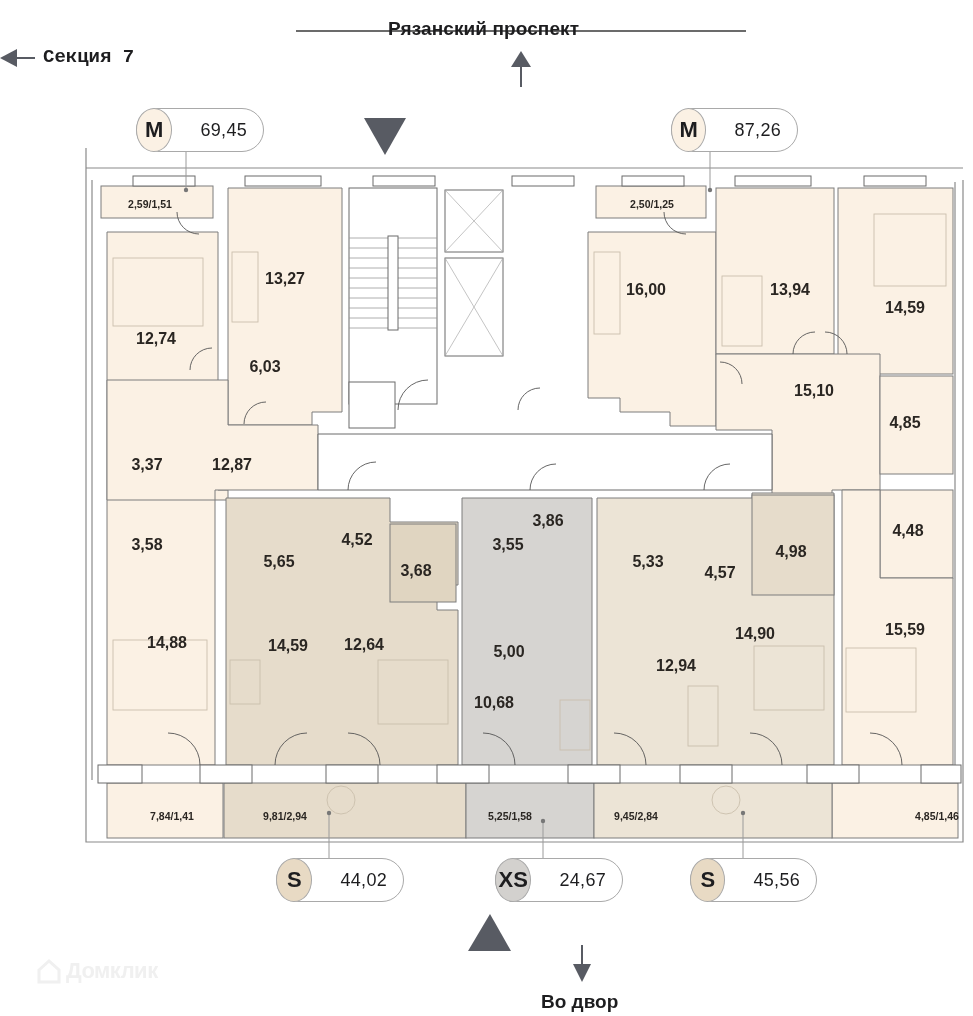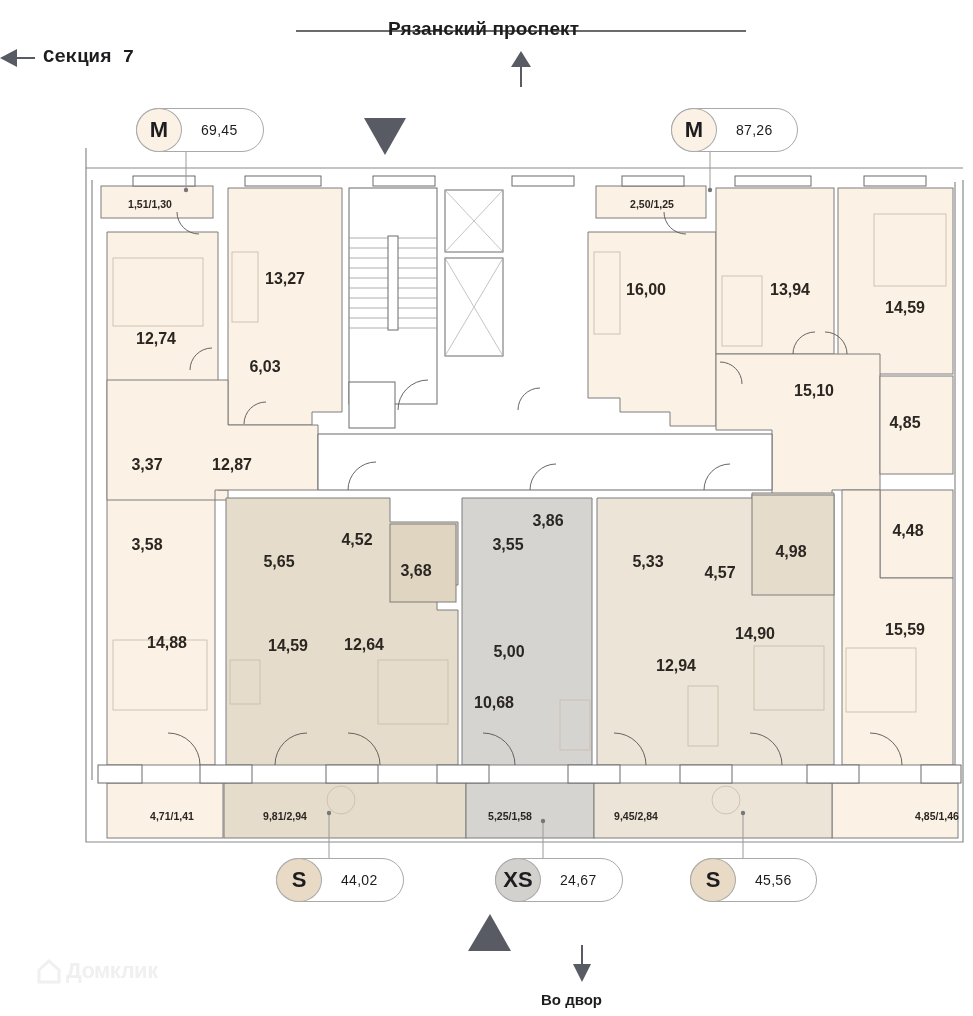--- a/index.html
+++ b/index.html
@@ -6,23 +6,23 @@
   body { width:973px; height:1016px; position:relative; overflow:hidden;
          font-family:"Liberation Sans", "DejaVu Sans", sans-serif; color:#1d1d1f; }
   .abs { position:absolute; }
   svg.plan { position:absolute; left:0; top:0; width:973px; height:1016px; }
   .street { font-size:19px; font-weight:600; letter-spacing:0.1px; }
   .section-label { font-size:19px; font-weight:700; }
   .room { font-size:16px; font-weight:700; color:#2a2622; transform:translate(-50%,-50%); white-space:nowrap; }
   .balc { font-size:10.5px; font-weight:600; color:#2a2622; transform:translate(-50%,-50%); white-space:nowrap; }
   .pill { height:44px; border:1px solid #a9a9a9; border-radius:23px; background:#fff; display:flex; align-items:center; box-sizing:border-box; }
   .pill .type { width:46px; height:44px; border-radius:50%; border:1px solid #a9a9a9; box-sizing:border-box; display:flex; align-items:center; justify-content:center; font-size:22px; font-weight:600; margin-left:-1px; }
-  .pill .area { font-size:14px; font-weight:500; padding:0 16px 0 19px; letter-spacing:0.3px; }
+  .pill .area { font-size:18px; font-weight:500; padding:0 16px 0 28px; letter-spacing:0.3px; }
   .watermark { font-size:22px; font-weight:700; color:#f0f0f0; letter-spacing:-0.5px; }
-  .yard { font-size:15px; font-weight:600; }
+  .yard { font-size:19px; font-weight:600; }
 </style>
 </head>
 <body>
 
 <svg class="plan" viewBox="0 0 973 1016" xmlns="http://www.w3.org/2000/svg">
 
   <line x1="296" y1="31" x2="746" y2="31" stroke="#6b6b6b" stroke-width="2"></line>
 
   <g fill="#585b63" stroke="#585b63">
     <polygon points="511,67 531,67 521,51" stroke="none"></polygon>
@@ -216,29 +216,29 @@
 </div>
 <div class="abs pill" style="left:495px; top:858px; width:128px;">
   <div class="type" style="background:#d3d1ce;">XS</div>
   <div class="area">24,67</div>
 </div>
 <div class="abs pill" style="left:690px; top:858px; width:127px;">
   <div class="type" style="background:#e8dac4;">S</div>
   <div class="area">45,56</div>
 </div>
 
-<div class="abs balc" style="left:150px; top:204px;">1,51/1,30</div>
+<div class="abs balc" style="left:150px; top:204px;">2,59/1,51</div>
 <div class="abs room" style="left:156px; top:339px;">12,74</div>
 <div class="abs room" style="left:285px; top:279px;">13,27</div>
 <div class="abs room" style="left:265px; top:367px;">6,03</div>
 <div class="abs room" style="left:232px; top:465px;">12,87</div>
 <div class="abs room" style="left:147px; top:465px;">3,37</div>
 <div class="abs room" style="left:147px; top:545px;">3,58</div>
 <div class="abs room" style="left:167px; top:643px;">14,88</div>
-<div class="abs balc" style="left:172px; top:816px;">4,71/1,41</div>
+<div class="abs balc" style="left:172px; top:816px;">7,84/1,41</div>
 
 <div class="abs balc" style="left:652px; top:204px;">2,50/1,25</div>
 <div class="abs room" style="left:646px; top:290px;">16,00</div>
 <div class="abs room" style="left:790px; top:290px;">13,94</div>
 <div class="abs room" style="left:905px; top:308px;">14,59</div>
 <div class="abs room" style="left:814px; top:391px;">15,10</div>
 <div class="abs room" style="left:905px; top:423px;">4,85</div>
 <div class="abs room" style="left:908px; top:531px;">4,48</div>
 <div class="abs room" style="left:905px; top:630px;">15,59</div>
 <div class="abs balc" style="left:937px; top:816px;">4,85/1,46</div>

